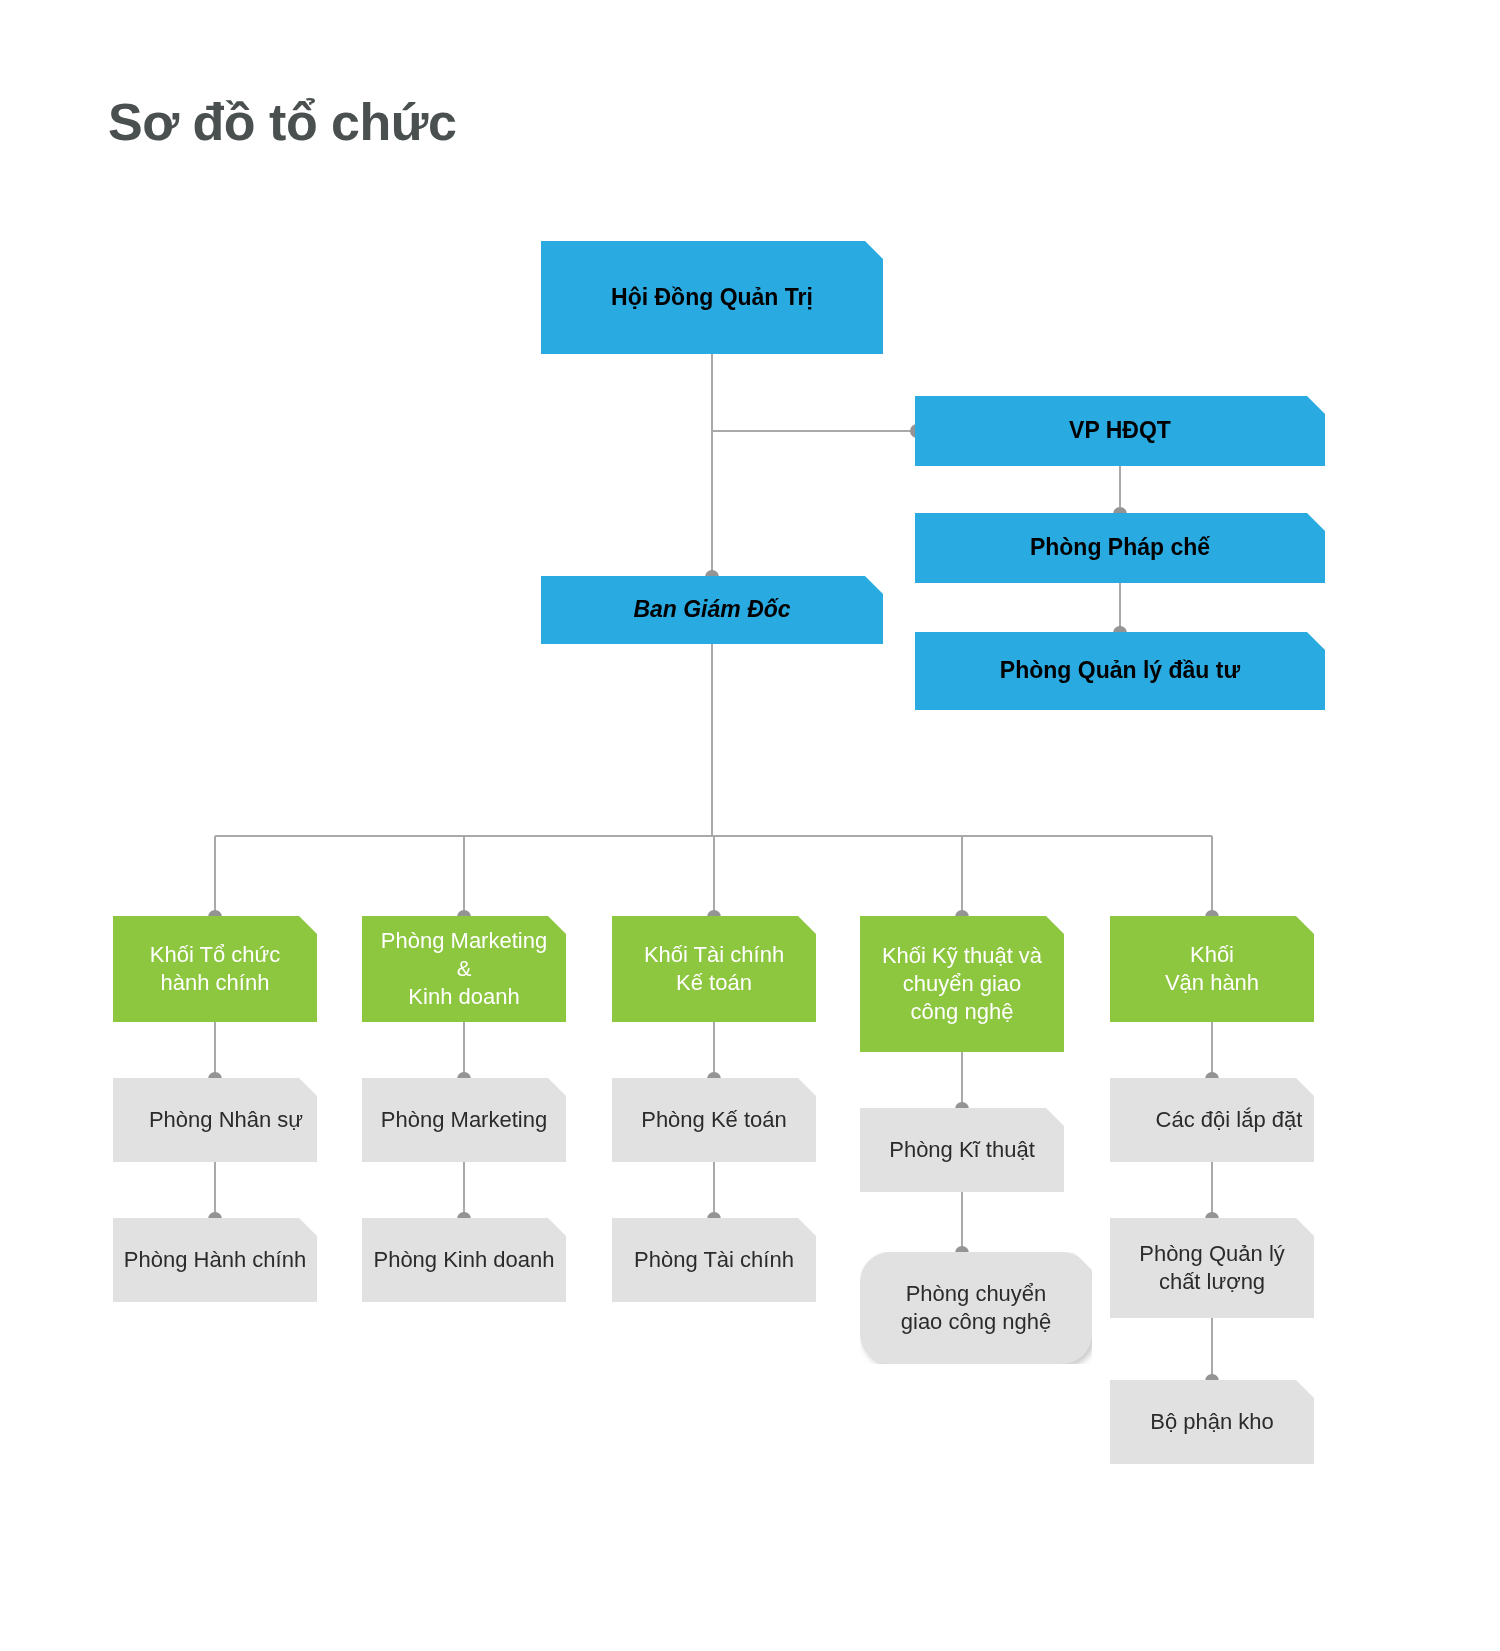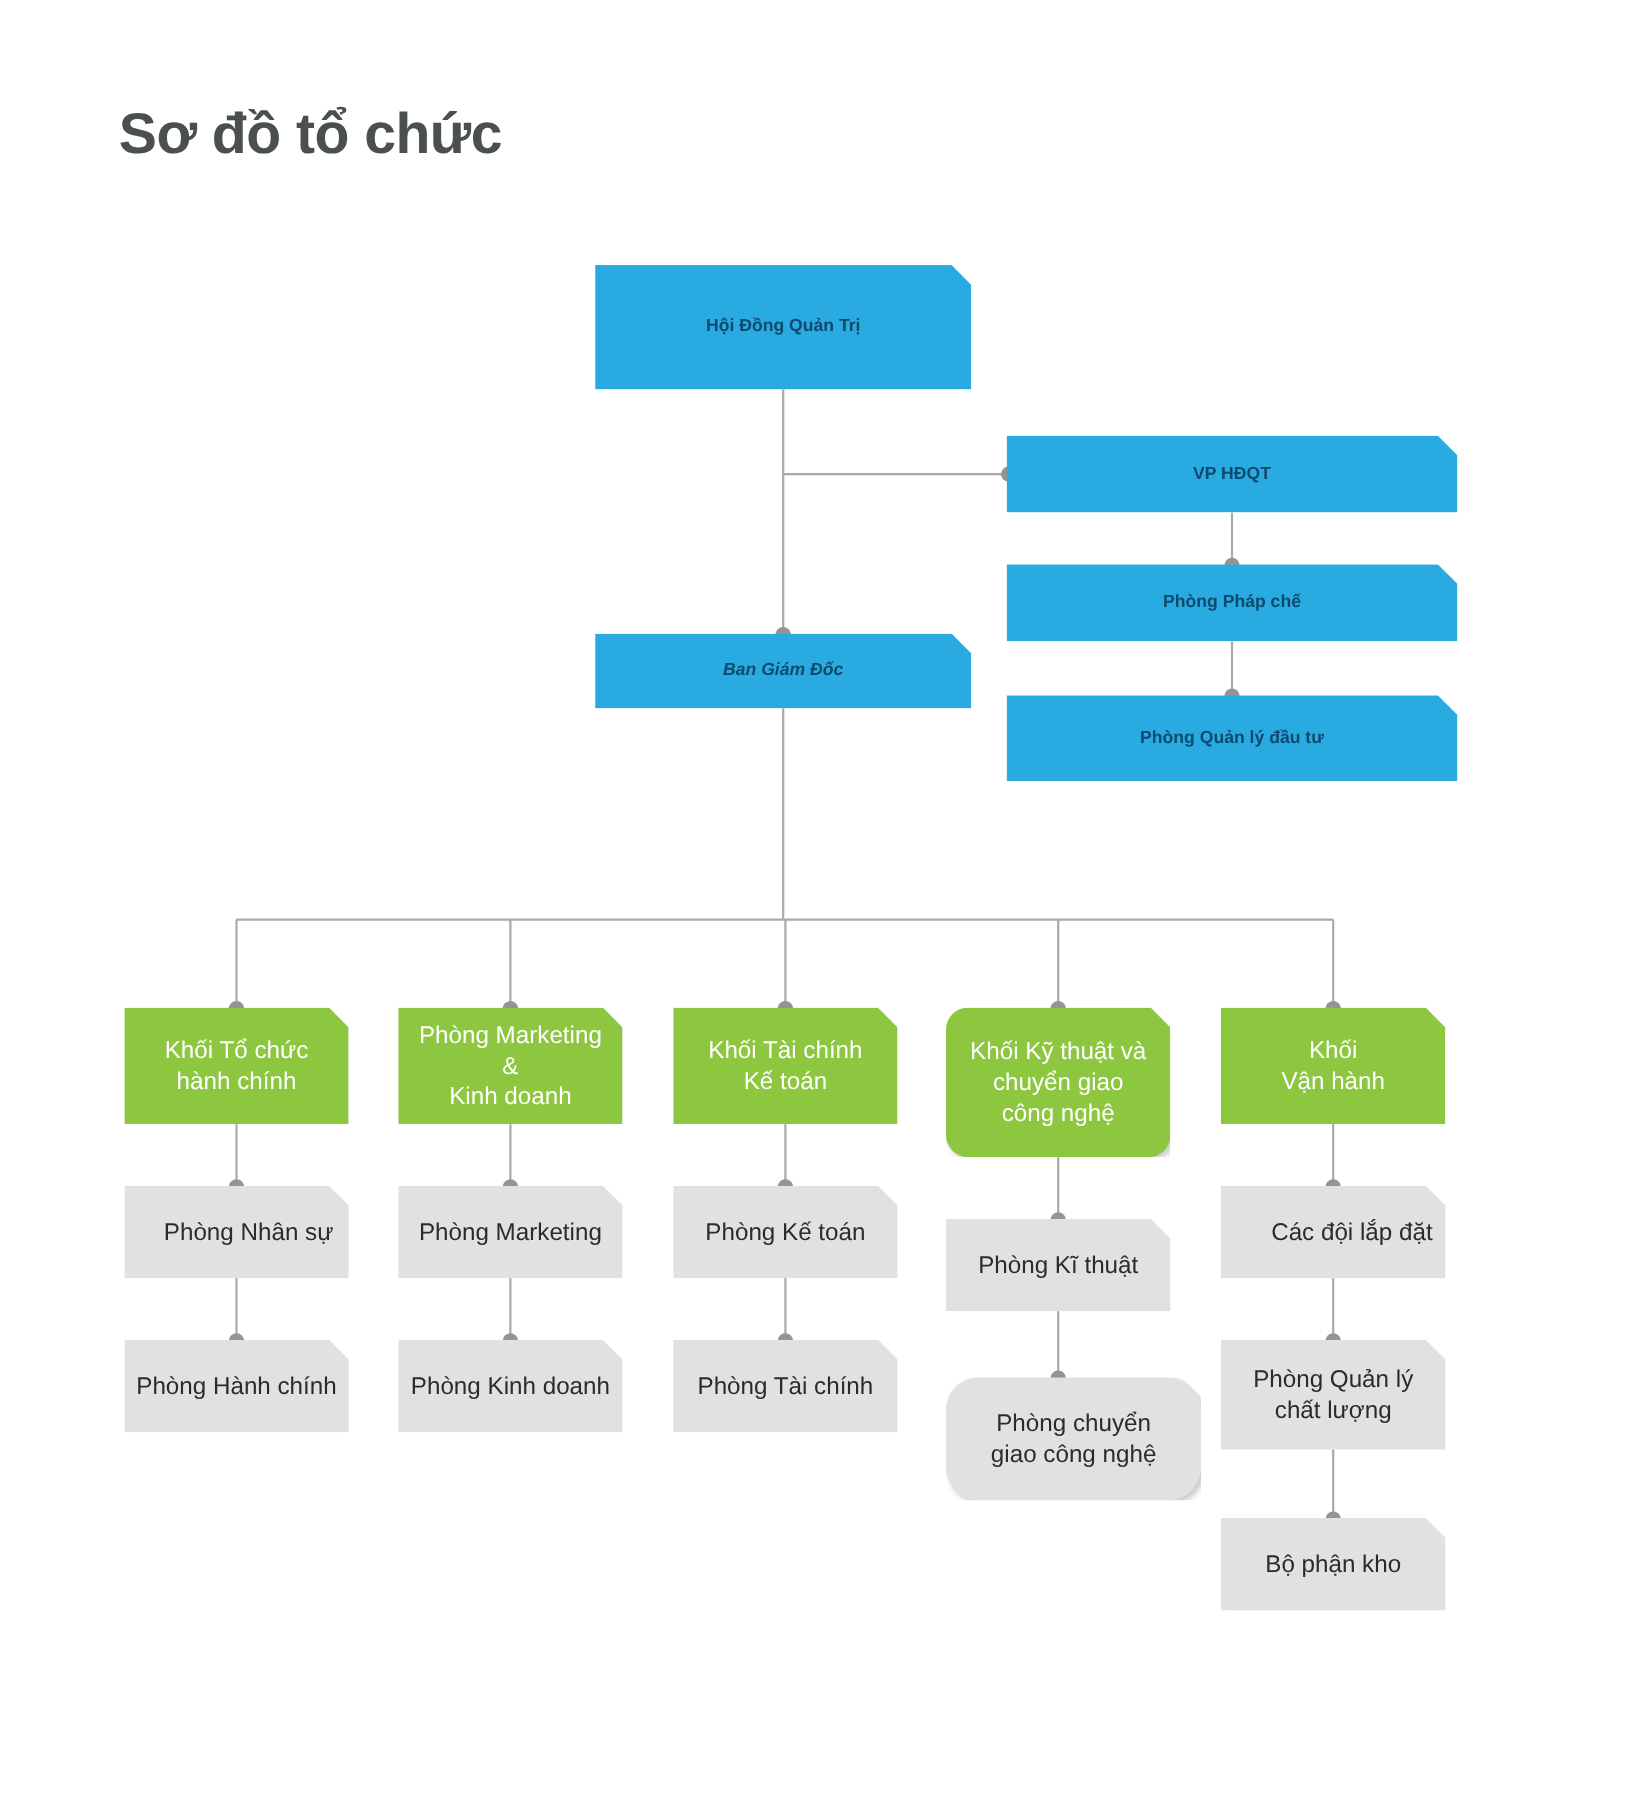--- a/index.html
+++ b/index.html
@@ -46,23 +46,23 @@
     text-align: center;
     padding: 4px 10px;
     line-height: 1.28;
     filter: drop-shadow(3px 3px 3px rgba(0,0,0,0.22));
     -webkit-clip-path: polygon(0 0, calc(100% - 18px) 0, 100% 18px, 100% 100%, 0 100%);
     clip-path: polygon(0 0, calc(100% - 18px) 0, 100% 18px, 100% 100%, 0 100%);
   }
   .node .lbl { display: block; width: 100%; }
   .blue {
     background: #29abe2;
-    color: #0c4a6e;
+    color: #000000;
     font-weight: bold;
-    font-size: 16px;
+    font-size: 23px;
   }
   .blue.italic { font-style: italic; }
   .green {
     background: #8cc63f;
     background: #8dc63f;
     color: #ffffff;
     font-weight: normal;
     font-size: 22px;
   }
   .grey {
@@ -140,21 +140,21 @@
       </div>
       <div class="node green" style="left: 113px; top: 916px; width: 204px; height: 106px;">
         <span class="lbl">Khối Tổ chức<br>hành chính</span>
       </div>
       <div class="node green" style="left: 362px; top: 916px; width: 204px; height: 106px;">
         <span class="lbl">Phòng Marketing &amp;<br>Kinh doanh</span>
       </div>
       <div class="node green" style="left: 612px; top: 916px; width: 204px; height: 106px;">
         <span class="lbl">Khối Tài chính<br>Kế toán</span>
       </div>
-      <div class="node green" style="left: 860px; top: 916px; width: 204px; height: 136px; border-radius: 20px;">
+      <div class="node green" style="left: 860px; top: 916px; width: 204px; height: 136px;">
         <span class="lbl">Khối Kỹ thuật và<br>chuyển giao<br>công nghệ</span>
       </div>
       <div class="node green" style="left: 1110px; top: 916px; width: 204px; height: 106px;">
         <span class="lbl">Khối<br>Vận hành</span>
       </div>
       <div class="node grey" style="left: 113px; top: 1078px; width: 204px; height: 84px; padding-left: 32px;">
         <span class="lbl">Phòng Nhân sự</span>
       </div>
       <div class="node grey" style="left: 113px; top: 1218px; width: 204px; height: 84px;">
         <span class="lbl">Phòng Hành chính</span>

